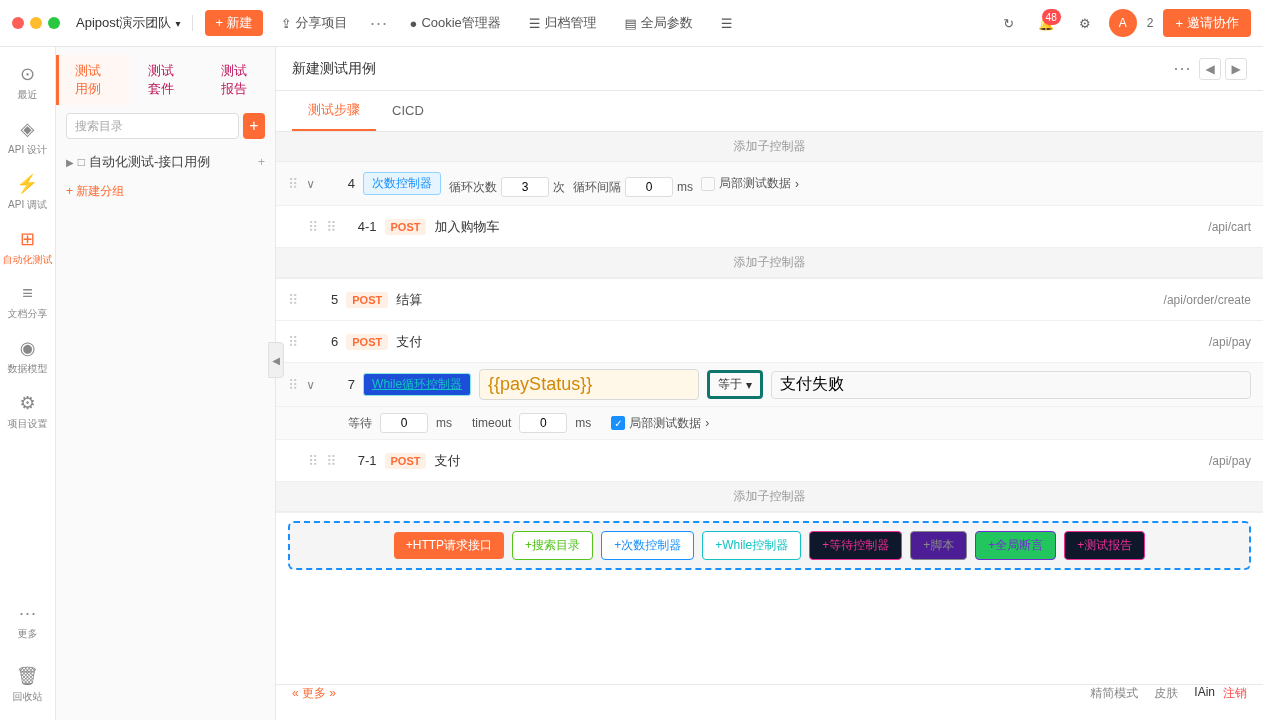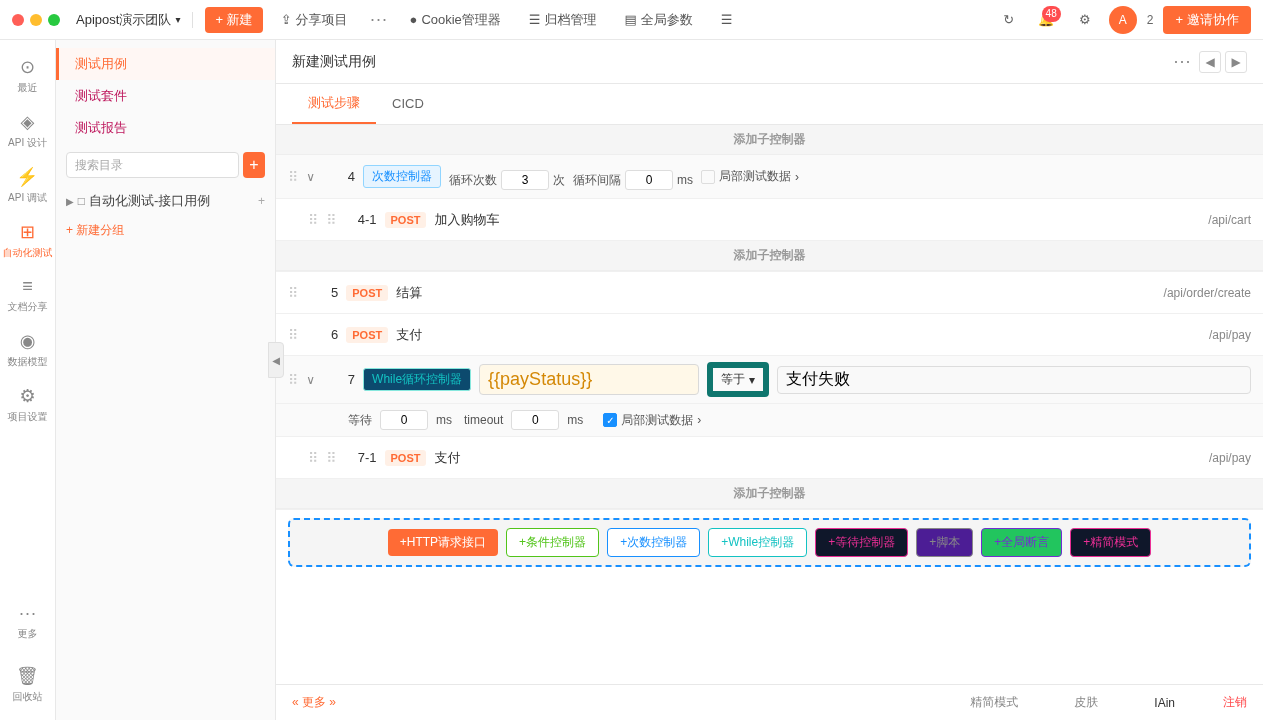--- a/index.html
+++ b/index.html
@@ -1,19 +1,19 @@
 <!DOCTYPE html>
 <html><head>
   <meta charset="utf-8">
   <style>
     * { box-sizing: border-box; margin: 0; padding: 0; }
     body { font-family: -apple-system, BlinkMacSystemFont, 'PingFang SC', 'Microsoft YaHei', sans-serif; font-size: 13px; background: #f5f5f5; color: #333; height: 720px; overflow: hidden; display: flex; flex-direction: column; }
 
     
-    .topbar { height: 40px; background: #fff; border-bottom: 1px solid #e8e8e8; display: flex; align-items: center; padding: 0 12px; gap: 8px; flex-shrink: 0; }
+    .topbar { height: 47px; background: #fff; border-bottom: 1px solid #e8e8e8; display: flex; align-items: center; padding: 0 12px; gap: 8px; flex-shrink: 0; }
     .topbar-team { display: flex; align-items: center; gap: 4px; font-size: 13px; color: #333; cursor: pointer; }
     .topbar-divider { width: 1px; height: 16px; background: #e0e0e0; margin: 0 4px; }
     .topbar-btn { display: flex; align-items: center; gap: 4px; padding: 4px 10px; border-radius: 4px; cursor: pointer; font-size: 13px; color: #555; }
     .topbar-btn.primary { background: #ff6b35; color: #fff; border-radius: 4px; }
     .topbar-dots { font-size: 18px; color: #888; cursor: pointer; padding: 0 4px; }
     .topbar-right { margin-left: auto; display: flex; align-items: center; gap: 10px; }
     .topbar-icon-btn { width: 28px; height: 28px; display: flex; align-items: center; justify-content: center; cursor: pointer; color: #666; border-radius: 4px; position: relative; }
     .badge { position: absolute; top: 0; right: 0; background: #ff4d4f; color: #fff; font-size: 10px; border-radius: 8px; padding: 0 4px; min-width: 16px; height: 16px; display: flex; align-items: center; justify-content: center; }
     .avatar { width: 28px; height: 28px; border-radius: 50%; background: #ff6b35; color: #fff; display: flex; align-items: center; justify-content: center; font-size: 12px; }
     .collab-btn { background: #ff6b35; color: #fff; padding: 5px 12px; border-radius: 4px; cursor: pointer; font-size: 13px; display: flex; align-items: center; gap: 4px; }
@@ -25,21 +25,21 @@
     .sidebar-icons { width: 56px; background: #fff; border-right: 1px solid #e8e8e8; display: flex; flex-direction: column; align-items: center; padding-top: 8px; flex-shrink: 0; }
     .sidebar-icon-item { display: flex; flex-direction: column; align-items: center; padding: 8px 0; width: 100%; cursor: pointer; color: #888; font-size: 10px; gap: 3px; }
     .sidebar-icon-item.active { color: #ff6b35; }
     .sidebar-icon-item .icon-shape { font-size: 18px; }
     .sidebar-icon-item .icon-label { font-size: 10px; }
     .sidebar-icon-spacer { flex: 1; }
     .sidebar-icon-bottom { margin-bottom: 8px; }
 
     
     .left-panel { width: 220px; background: #fafafa; border-right: 1px solid #e8e8e8; display: flex; flex-direction: column; flex-shrink: 0; }
-    .left-panel-tabs { display: flex; flex-direction: column; padding: 8px 0 0; }
+    .left-panel-tabs { display: flex; padding: 8px 0 0; }
     .left-tab { padding: 7px 16px; cursor: pointer; font-size: 13px; color: #be185d; border-left: 3px solid transparent; }
     .left-tab.active { color: #ff6b35; border-left-color: #ff6b35; background: #fff7f4; font-weight: 500; }
     .left-panel-search { padding: 8px 10px; display: flex; gap: 4px; }
     .search-input { flex: 1; border: 1px solid #ddd; border-radius: 4px; padding: 5px 8px; font-size: 12px; color: #333; outline: none; background: #fff; }
     .search-input::placeholder { color: #aaa; }
     .add-btn { width: 26px; height: 26px; background: #ff6b35; color: #fff; border: none; border-radius: 4px; cursor: pointer; display: flex; align-items: center; justify-content: center; font-size: 16px; }
     .tree-item { display: flex; align-items: center; padding: 6px 10px; cursor: pointer; font-size: 13px; color: #444; gap: 4px; }
     .tree-chevron { font-size: 10px; color: #888; }
     .tree-icon { font-size: 12px; color: #888; }
     .new-group-btn { padding: 6px 10px; color: #ff6b35; font-size: 12px; cursor: pointer; }
@@ -52,62 +52,62 @@
     .header-dots { color: #888; cursor: pointer; font-size: 18px; }
     .nav-arrows { display: flex; gap: 4px; }
     .nav-arrow { width: 22px; height: 22px; display: flex; align-items: center; justify-content: center; cursor: pointer; color: #888; border: 1px solid #e0e0e0; border-radius: 3px; font-size: 12px; }
 
     
     .tab-bar { display: flex; align-items: center; padding: 0 16px; border-bottom: 1px solid #e8e8e8; background: #fff; }
     .tab { padding: 10px 16px; cursor: pointer; font-size: 13px; color: #666; border-bottom: 2px solid transparent; }
     .tab.active { color: #ff6b35; border-bottom-color: #ff6b35; font-weight: 500; }
 
     
-    .add-controller-bar { display: flex; align-items: center; justify-content: center; padding: 6px 0; background: #f5f5f5; border-bottom: 1px solid #eee; color: #999; font-size: 12px; cursor: pointer; font-weight: bold; }
+    .add-controller-bar { display: flex; align-items: center; justify-content: center; padding: 6px 0; background: #f5f5f5; border-bottom: 1px solid #eee; color: #999; font-size: 12px; cursor: pointer; }
 
     .step-row { display: flex; align-items: center; padding: 8px 12px; background: #fff; border-bottom: 1px solid #f0f0f0; gap: 8px; min-height: 42px; }
     .drag-handle { color: #ccc; cursor: grab; font-size: 14px; line-height: 1; }
     .step-num { width: 32px; font-size: 13px; color: #333; text-align: right; }
     .method-badge { padding: 2px 6px; border-radius: 3px; font-size: 11px; font-weight: 600; }
     .method-post { background: #fff0e6; color: #ff6b35; }
     .step-name { font-size: 13px; color: #333; flex: 1; }
     .step-url { font-size: 12px; color: #888; margin-left: auto; }
 
     
     .controller-block { background: #fff; border-bottom: 1px solid #f0f0f0; }
     .controller-header { display: flex; align-items: center; padding: 8px 12px; gap: 8px; background: #fafafa; border-bottom: 1px solid #f0f0f0; }
     .controller-chevron { cursor: pointer; color: #888; font-size: 12px; }
     .controller-badge { padding: 2px 8px; border-radius: 3px; font-size: 12px; border: 1px solid; }
     .badge-blue { background: #e6f4ff; color: #1890ff; border-color: #91d5ff; }
-    .badge-teal { background: #0c4a6e; color: #13c2c2; border-color: #87e8de; }
+    .badge-teal { background: #1d4ed8; color: #13c2c2; border-color: #87e8de; text-decoration: underline; }
     .controller-field { display: flex; align-items: center; gap: 4px; font-size: 12px; color: #555; margin-top: 7px; }
     .controller-input { width: 48px; border: 1px solid #ddd; border-radius: 3px; padding: 2px 6px; font-size: 12px; text-align: center; }
     .local-data-check { display: flex; align-items: center; gap: 4px; font-size: 12px; color: #555; }
     .checkbox { width: 14px; height: 14px; border: 1px solid #ddd; border-radius: 2px; display: flex; align-items: center; justify-content: center; }
     .checkbox.checked { background: #1890ff; border-color: #1890ff; color: #fff; font-size: 10px; }
     .condition-input { flex: 1; border: 1px solid #d9d9d9; border-radius: 4px; padding: 4px 8px; font-size: 18px; background: #fff8e8; color: #d48806; }
-    .condition-op { display: flex; align-items: center; gap: 4px; border: 6px solid #0f766e; border-radius: 4px; padding: 3px 8px; cursor: pointer; font-size: 12px; }
+    .condition-op { display: flex; align-items: center; gap: 4px; border: 3px solid #0f766e; border-radius: 4px; padding: 3px 8px; cursor: pointer; font-size: 12px; }
     .condition-value { flex: 1; border: 1px solid #ddd; border-radius: 4px; padding: 4px 8px; font-size: 16px; background: #f9f9f9; }
 
     
     .nested-step { padding-left: 32px; background: #fff; border-bottom: 1px solid #f0f0f0; }
 
     
     .bottom-add-bar { display: flex; align-items: center; justify-content: center; padding: 8px; background: #f5f5f5; border-top: 1px solid #e8e8e8; border: 2px dashed #1890ff; margin: 8px 12px; border-radius: 6px; gap: 8px; flex-wrap: wrap; }
     .add-ctrl-btn { padding: 5px 12px; border-radius: 4px; font-size: 12px; cursor: pointer; display: flex; align-items: center; gap: 4px; font-weight: 500; }
     .btn-orange { background: #ff6b35; color: #fff; border: none; }
     .btn-green-outline { background: #fff; color: #52c41a; border: 1px solid #52c41a; }
     .btn-blue-outline { background: #fff; color: #1890ff; border: 1px solid #1890ff; }
     .btn-teal-outline { background: #fff; color: #13c2c2; border: 1px solid #13c2c2; }
     .btn-pink-outline { background: #0f172a; color: #eb2f96; border: 1px solid #eb2f96; }
     .btn-purple-outline { background: #22c55e; color: #722ed1; border: 1px solid #722ed1; }
     .btn-gray-outline { background: #4c1d95; color: #888; border: 1px solid #888; }
 
     
-    .bottom-bar { height: 36px; background: #fff; border-top: 1px solid #e8e8e8; display: flex; align-items: center; padding: 0 16px; font-size: 12px; color: #888; flex-shrink: 0; gap: 40px; }
+    .bottom-bar { height: 36px; background: #fff; border-top: 1px solid #e8e8e8; display: flex; padding: 0 16px; font-size: 12px; color: #888; flex-shrink: 0; }
     .bottom-more { color: #ff6b35; cursor: pointer; }
 
     
     .scroll-area { overflow-y: auto; flex: 1; }
 
     
     .traffic-lights { display: flex; gap: 6px; margin-right: 8px; }
     .tl-red { width: 12px; height: 12px; border-radius: 50%; background: #ff5f57; }
     .tl-yellow { width: 12px; height: 12px; border-radius: 50%; background: #ffbd2e; }
     .tl-green { width: 12px; height: 12px; border-radius: 50%; background: #28c940; }
@@ -338,21 +338,21 @@
             <span>等于</span>
             <span>▾</span>
           </div>
           <input class="condition-value" value="支付失败" style="">
         </div>
 
         <div class="while-wait-row">
           <span style="margin-left:60px;">等待</span>
           <input class="controller-input" value="0" style="">
           <span>ms</span>
-          <span style="margin-left:4px;">timeout</span>
+          <span style="margin-left:12px;">timeout</span>
           <input class="controller-input" value="0" style="">
           <span>ms</span>
           <div class="local-data-check" style="margin-left:12px;">
             <div class="checkbox checked">✓</div>
             <span>局部测试数据</span>
             <span>›</span>
           </div>
         </div>
 
         <div class="step-row nested-step">
@@ -371,39 +371,39 @@
 
       <div style="position:relative; height:0;">
         
       </div>
 
       <div class="bottom-add-bar">
         <button class="add-ctrl-btn btn-orange">
           <span>+HTTP请求接口</span>
         </button>
         <button class="add-ctrl-btn btn-green-outline">
-          <span>+条件控制器</span>
+          <span>+搜索目录</span>
         </button>
         <button class="add-ctrl-btn btn-blue-outline">
           <span>+次数控制器</span>
         </button>
         <button class="add-ctrl-btn btn-teal-outline">
           <span>+While控制器</span>
         </button>
         <button class="add-ctrl-btn btn-pink-outline">
           <span>+等待控制器</span>
         </button>
         <button class="add-ctrl-btn btn-gray-outline">
           <span>+脚本</span>
         </button>
         <button class="add-ctrl-btn btn-purple-outline">
           <span>+全局断言</span>
         </button>
         <button class="add-ctrl-btn btn-pink-outline">
-          <span>+精简模式</span>
+          <span>+测试报告</span>
         </button>
       </div>
 
       <div style="height:40px;"></div>
     </div>
 
     <div class="bottom-bar">
       <span class="bottom-more">« 更多 »</span>
       <span style="flex:1;"></span>
       <span style="margin-right:16px; cursor:pointer;">精简模式</span>

